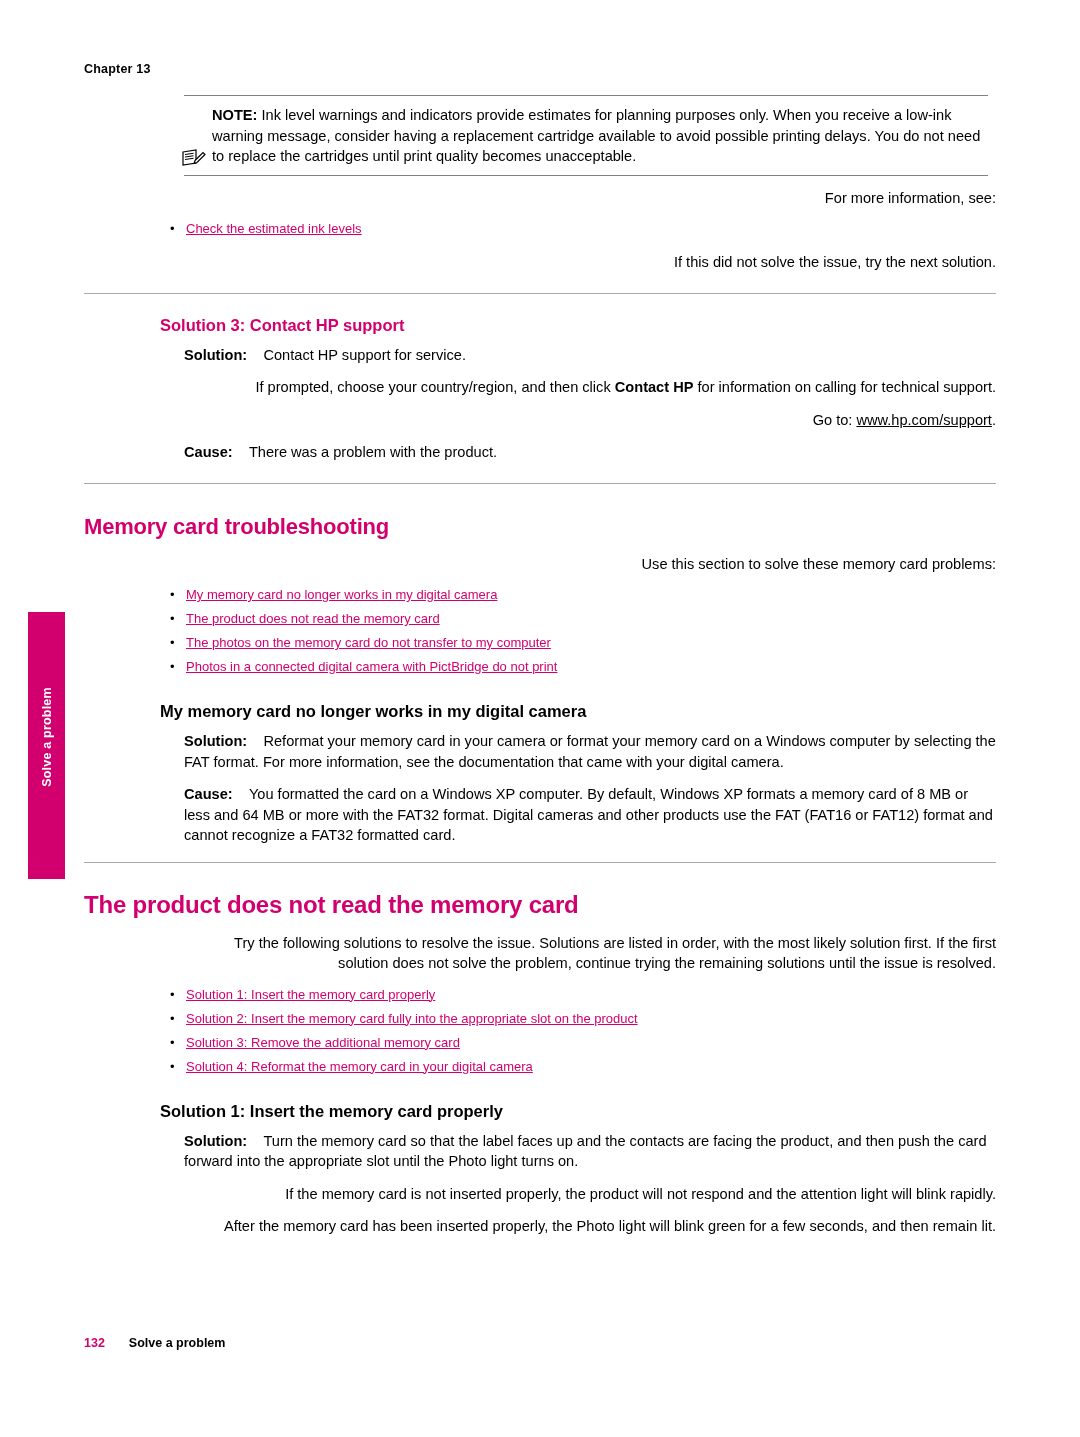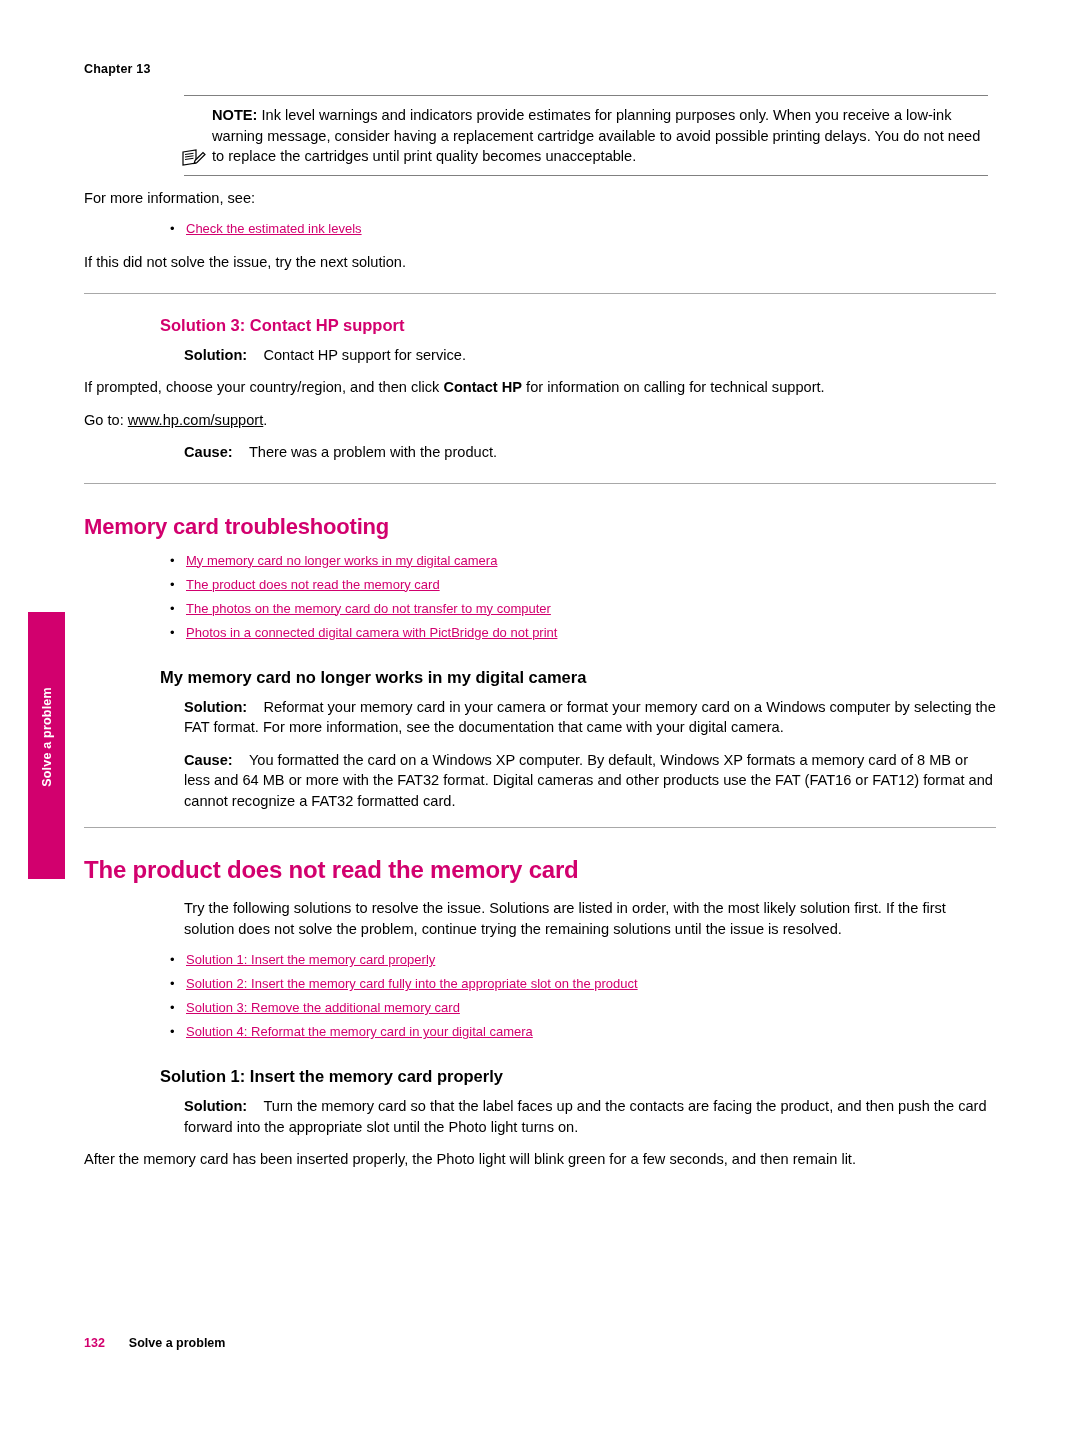--- a/index.html
+++ b/index.html
@@ -95,20 +95,21 @@
     line-height: 20.5px;
     padding-right: 6px;
   }
   .note-label {
     font-weight: bold;
   }
   .body-indent {
     margin-left: 100px;
     font-size: 14.6px;
     line-height: 20.5px;
+    text-align: right;
   }
   .para {
     margin: 12px 0 0 0;
   }
   .bullet-list {
     margin: 10px 0 0 0;
     padding: 0;
     list-style: none;
   }
   .bullet-list li {
@@ -247,20 +248,21 @@
     <div class="defrow">
       <span class="defterm">Cause:</span>
       &nbsp;&nbsp;&nbsp;<span>There was a problem with the product.</span>
     </div>
 
     <div class="spacer-20"></div>
     <hr class="hr-thin">
 
     <h1 class="chapter-title">Memory card troubleshooting</h1>
 
+    <div class="body-indent" style="margin-top:14px;">Use this section to solve these memory card problems:</div>
 
     <ul class="bullet-list" style="margin-left:76px;">
       <li><a class="link" href="#">My memory card no longer works in my digital camera</a></li>
       <li><a class="link" href="#">The product does not read the memory card</a></li>
       <li><a class="link" href="#">The photos on the memory card do not transfer to my computer</a></li>
       <li><a class="link" href="#">Photos in a connected digital camera with PictBridge do not print</a></li>
     </ul>
 
     <div class="sub-head2">My memory card no longer works in my digital camera</div>
 
@@ -288,20 +290,21 @@
       <li><a class="link" href="#">Solution 4: Reformat the memory card in your digital camera</a></li>
     </ul>
 
     <div class="sub-head2">Solution 1: Insert the memory card properly</div>
 
     <div class="defrow" style="margin-top:10px;">
       <span class="defterm">Solution:</span>
       &nbsp;&nbsp;&nbsp;<span>Turn the memory card so that the label faces up and the contacts are facing the product, and then push the card forward into the appropriate slot until the Photo light turns on.</span>
     </div>
 
+    <div class="body-indent para">If the memory card is not inserted properly, the product will not respond and the attention light will blink rapidly.</div>
 
     <div class="body-indent para">After the memory card has been inserted properly, the Photo light will blink green for a few seconds, and then remain lit.</div>
 
   </div>
 
   <div class="footer">
     <span class="pnum">132</span><span class="ftitle">Solve a problem</span>
   </div>
 
 </div>

